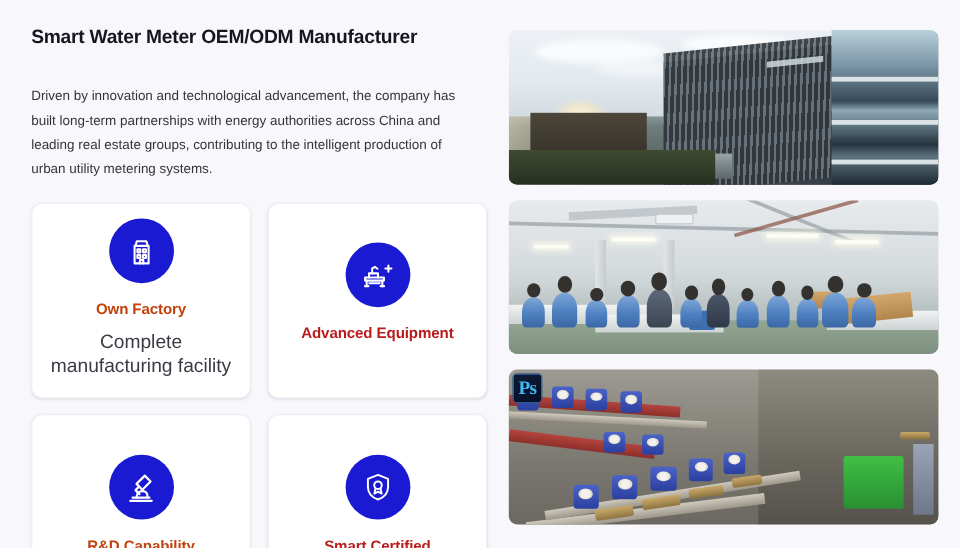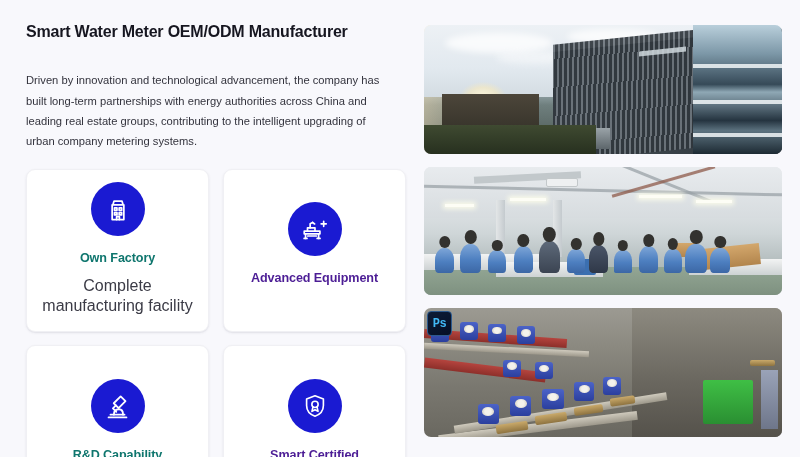--- a/index.html
+++ b/index.html
@@ -75,22 +75,22 @@
     margin-bottom: 15px;
   }
   .icon-circle svg { display: block; }
 
   .card-title {
     font-size: 12.6px;
     font-weight: bold;
     margin-bottom: 11px;
     letter-spacing: -0.1px;
   }
-  .card-title.dark { color: #0f766e; }
-  .card-title.blue { color: #4c1d95; }
+  .card-title.dark { color: #c2410c; }
+  .card-title.blue { color: #b91c1c; }
 
   .card-sub {
     font-size: 16px;
     color: #3b3b46;
     text-align: center;
     line-height: 1.3;
   }
 
   
   .right-col {
@@ -184,36 +184,36 @@
     background: linear-gradient(180deg,#9aa3b8 0%, #6e768a 100%); }
 
   .ps-badge {
     position: absolute;
     left: 3px; top: 3px;
     width: 25px; height: 25px;
     border-radius: 4px;
     background: linear-gradient(155deg,#0d1b36 0%, #061026 100%);
     border: 1px solid #2d5a8e;
     display: flex; align-items: center; justify-content: center;
-    font-size: 12px; font-weight: bold;
+    font-size: 16px; font-weight: bold;
     color: #41b8f5;
-    font-family: Liberation Mono, monospace;
+    font-family: Liberation Serif, serif;
     letter-spacing: -0.5px;
   }
 </style>
 </head>
 <body>
 
 <div class="page">
 
   <div class="left-col">
 
     <h1 class="headline">Smart Water Meter OEM/ODM Manufacturer</h1>
 
-    <p class="intro">Driven by innovation and technological advancement, the company has built long-term partnerships with energy authorities across China and leading real estate groups, contributing to the intelligent upgrading of urban company metering systems.</p>
+    <p class="intro">Driven by innovation and technological advancement, the company has built long-term partnerships with energy authorities across China and leading real estate groups, contributing to the intelligent production of urban utility metering systems.</p>
 
     <div class="card-grid">
 
       <div class="card">
         <div class="icon-circle">
           <svg width="28" height="28" viewBox="0 0 24 24" fill="none" stroke="#ffffff" stroke-width="1.5" stroke-linecap="round" stroke-linejoin="round">
             <path d="M7 8.5 L7 21 L17 21 L17 8.5"></path>
             <path d="M7.6 8.5 L8.6 5.2 L15.4 5.2 L16.4 8.5 Z"></path>
             <rect x="9" y="11" width="2.1" height="2.1"></rect>
             <rect x="13" y="11" width="2.1" height="2.1"></rect>

